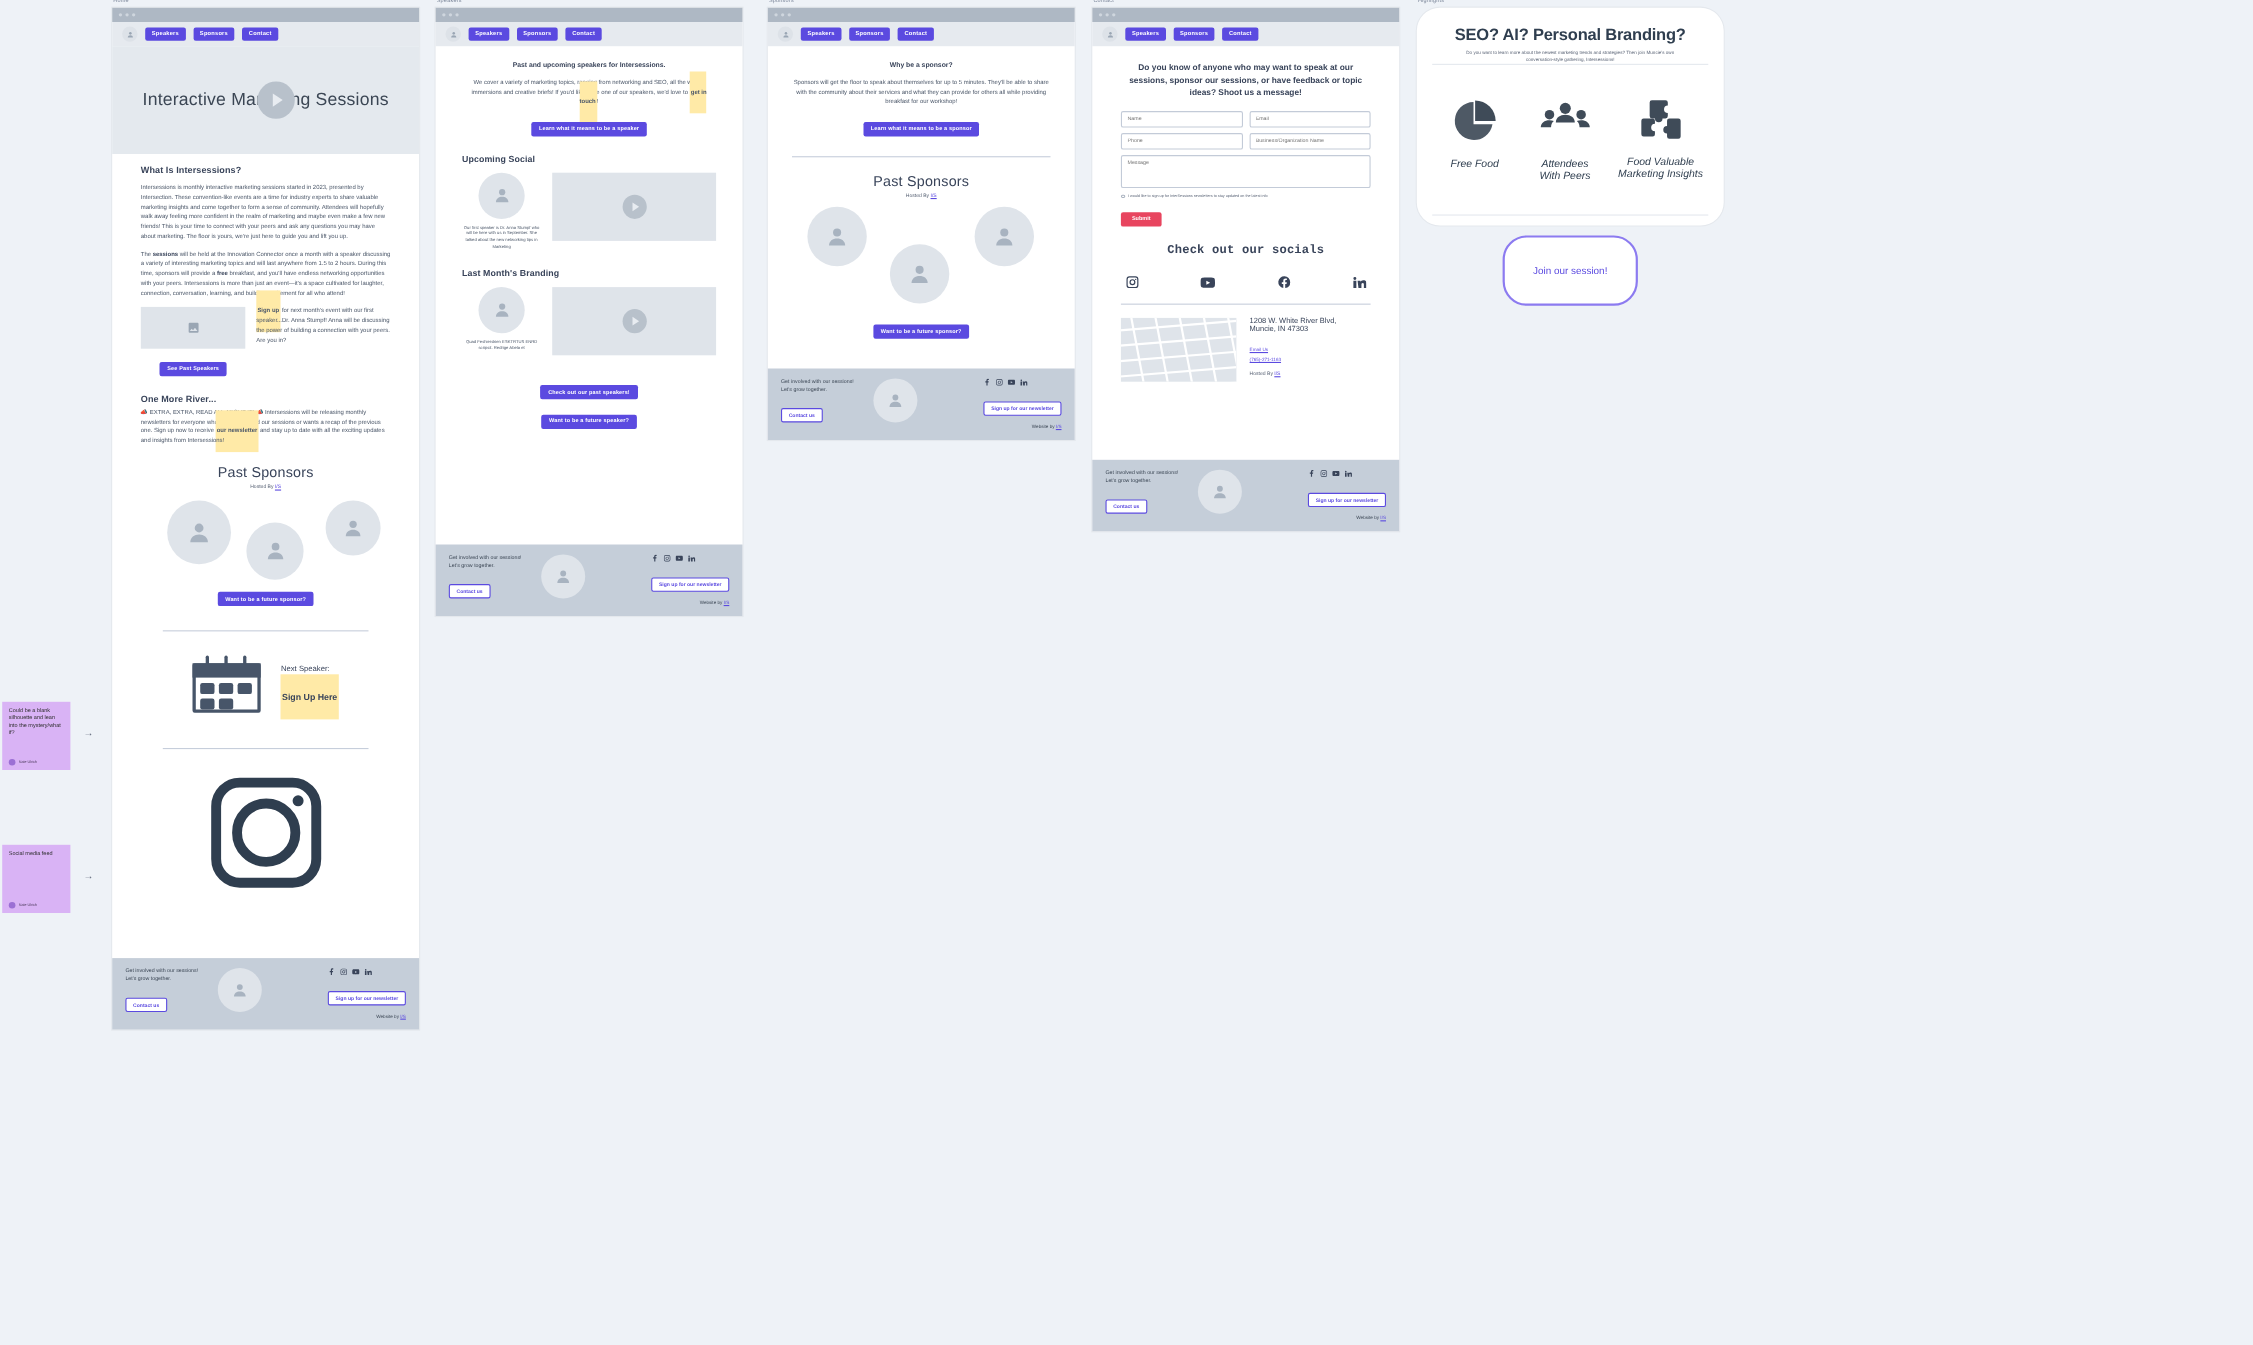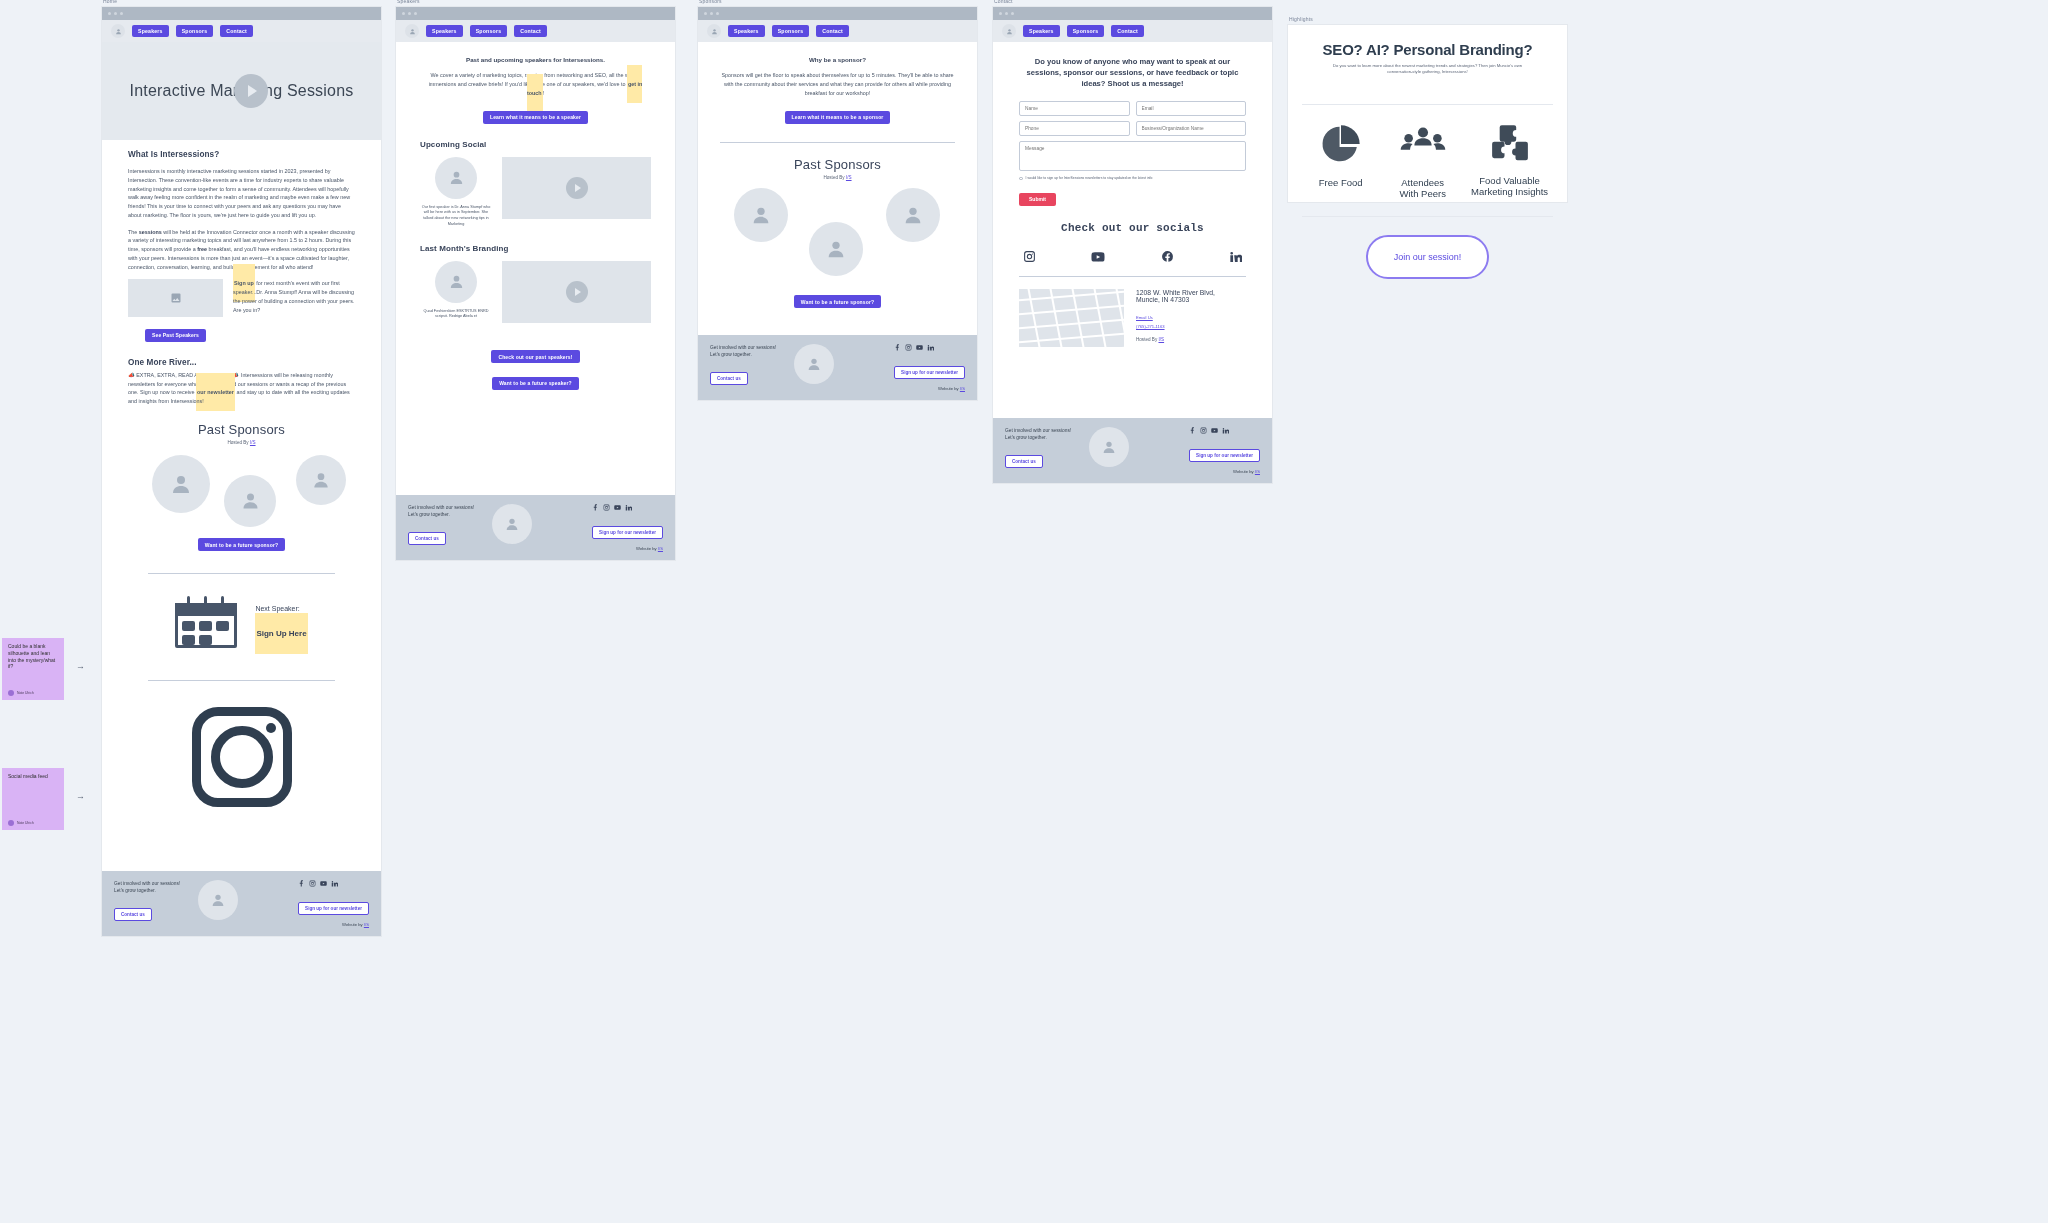--- a/index.html
+++ b/index.html
@@ -132,21 +132,21 @@
 
   
   .map { background: #dfe4ea; position: relative; overflow: hidden; }
   .map svg { position: absolute; inset: 0; }
   .hl-title { font-size: 15px; font-weight: 700; color: #2f3e4f; text-align: center; letter-spacing: -.2px; }
   .hl-sub { font-size: 4.2px; color: #5a6476; text-align: center; line-height: 1.5; }
   .hl-item { text-align: center; }
   .hl-item-label { font-size: 9.5px; color: #2f3e4f; line-height: 1.25; margin-top: 6px; }
   .join-btn {
     border: 2px solid #8c7bf0; color: #5b4ae0; border-radius: 22px;
-    font-size: 9px; padding: 15px 26px; background: #fff; display:inline-block;
+    font-size: 9px; padding: 25px 26px; background: #fff; display:inline-block;
   }
 
   
   .note {
     position: absolute; background: #d9b3f5; padding: 5px 6px;
   }
   .note-txt { font-size: 5px; color: #2f2f2f; line-height: 1.35; }
   .note-meta { display: flex; align-items: center; gap: 3px; margin-top: 12px; }
   .note-av { width: 6px; height: 6px; border-radius: 50%; background: #9b6fd4; }
   .note-name { font-size: 3.4px; color: #4a3a5a; }
@@ -605,27 +605,27 @@
                 <path d="M4.98 3.5a2.5 2.5 0 1 1 0 5 2.5 2.5 0 0 1 0-5zM2.5 9.5h5V22h-5zM9.5 9.5h4.8v1.7h.07c.67-1.2 2.3-2.5 4.73-2.5 5.06 0 6 3.3 6 7.6V22h-5v-5.6c0-1.34-.03-3.06-1.9-3.06-1.9 0-2.2 1.45-2.2 2.96V22h-5z"></path>
               </svg>
           </div>
           <div style="margin-top:9px;"><span class="btn-outline">Sign up for our newsletter</span></div>
           <div class="made-by" style="margin-top:7px;"><span>Website by </span><a>I/S</a></div>
         </div>
       </div>
     </div>
   </div>
 
-  <div class="frame" style="left:1288px; top:25px; width:279px; height:177px;">
+  <div class="frame" style="left:1288px; top:7px; width:279px; height:198px;border-radius:21px;">
     <div class="frame-label">Highlights</div>
     <div style="padding:16px 14px 0 14px;">
       <div class="hl-title">SEO? AI? Personal Branding?</div>
       <div class="hl-sub" style="margin-top:5px; padding:0 22px;">Do you want to learn more about the newest marketing trends and strategies? Then join Muncie's own conversation-style gathering, Intersessions!</div>
 
-      <div style="display:flex; justify-content:space-around; margin-top:28px; border-top:1px solid #e4e8ee; border-bottom:1px solid #e4e8ee; padding:16px 0;">
+      <div style="display:flex; justify-content:space-around; margin-top:0; border-top:1px solid #e4e8ee; border-bottom:1px solid #e4e8ee; padding:28px 0;font-style:italic;">
         <div class="hl-item" style="width:80px;">
           <svg viewBox="0 0 64 64" width="46" height="46" fill="#3f4b58">
             <path d="M32 6a26 26 0 0 1 26 26H32z"></path>
             <path d="M30 8A24 24 0 1 0 54 36H30z" opacity=".92"></path>
           </svg>
           <div class="hl-item-label">Free Food</div>
         </div>
         <div class="hl-item" style="width:90px;">
           <svg viewBox="0 0 64 64" width="46" height="46" fill="#3f4b58">
             <circle cx="32" cy="16" r="7"></circle>

